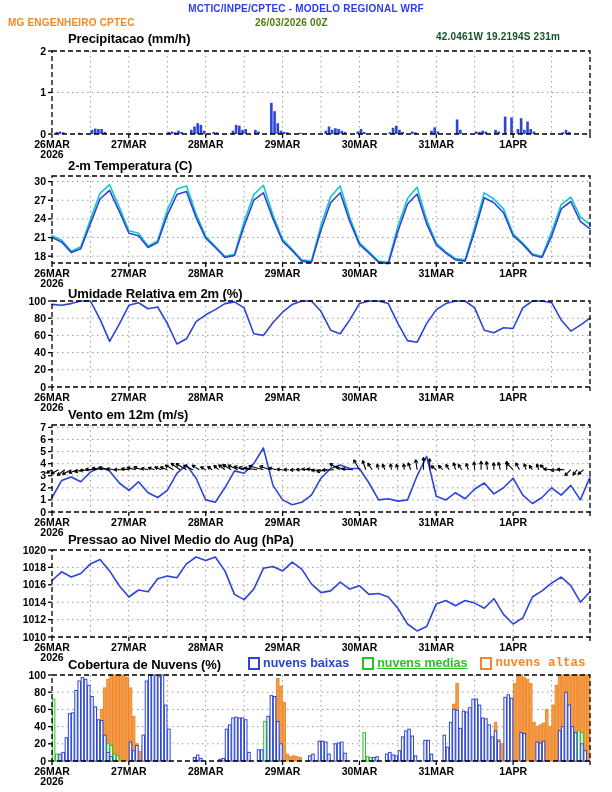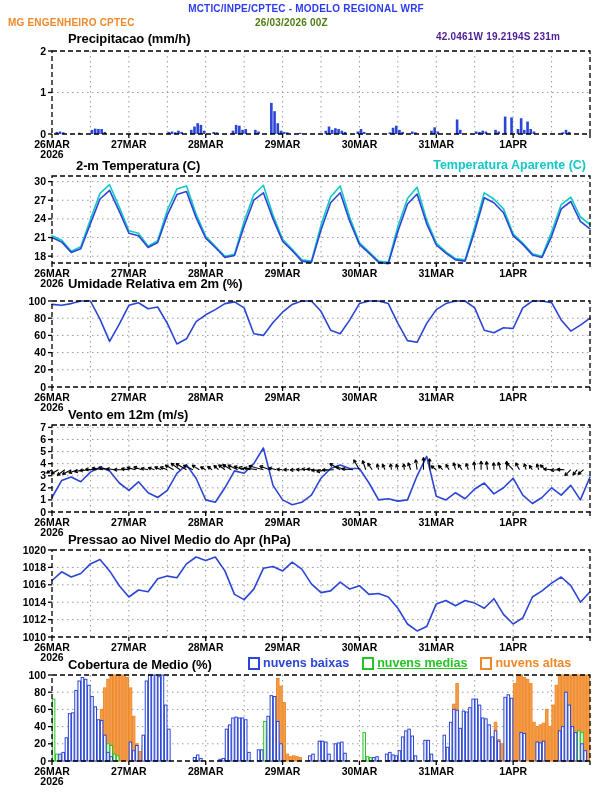--- a/index.html
+++ b/index.html
@@ -19,42 +19,41 @@
   svg text{font-family:"Liberation Sans", sans-serif;font-weight:bold;}
 </style>
 </head>
 <body>
 
 <div class="page">
 
   <div class="hline model-title" style="color: rgb(43, 60, 240);">MCTIC/INPE/CPTEC - MODELO REGIONAL WRF</div>
   <div class="hline station" style="color: rgb(240, 136, 40);">MG ENGENHEIRO CPTEC</div>
   <div class="hline run-date" style="color: #4d7c0f;">26/03/2026 00Z</div>
-  <div class="hline coords" style="color: #4c1d95;">42.0461W 19.2194S 231m</div>
+  <div class="hline coords" style="color: #14532d;">42.0461W 19.2194S 231m</div>
 
   <div class="ptitle" style="top:31px;left:68px;">Precipitacao (mm/h)</div>
-  <div class="ptitle" style="top:158px;left:68px;margin-left:8px;">2-m Temperatura (C)</div>
-  <div class="legend-right" id="temp-legend" style="top: 158px; left: 0px; width: 586px; text-align: right; color: rgb(18, 200, 200);">Temperatura Aparente (C)</div>
-  <div class="ptitle" style="top:276px;left:68px;">Umidade Relativa em 2m (%)</div>
+  <div class="ptitle" style="top:158px;left:68px;">2-m Temperatura (C)</div>
+  <div class="ptitle" style="top:286px;left:68px;">Umidade Relativa em 2m (%)</div>
   <div class="ptitle" style="top:407px;left:68px;">Vento em 12m (m/s)</div>
-  <div class="ptitle" style="top:532px;left:68px;">Pressao ao Nivel Medio do Apr (hPa)</div>
-  <div class="ptitle" style="top:657px;left:68px;">Cobertura de Medio (%)</div>
+  <div class="ptitle" style="top:532px;left:68px;">Pressao ao Nivel Medio do Aug (hPa)</div>
+  <div class="ptitle" style="top:657px;left:68px;">Cobertura de Nuvens (%)</div>
 
   <div class="cloud-legend" style="top:656px;left:248px;">
     <span class="cl-item">
       <span class="cl-swatch" id="sw0" style="border-color: rgb(43, 69, 214);"></span>
       <span id="lg0" style="color: rgb(43, 69, 214);">nuvens baixas</span>
     </span>
     <span class="cl-item">
       <span class="cl-swatch" id="sw1" style="border-color: rgb(37, 196, 37);"></span>
       <span id="lg1" style="color: rgb(37, 196, 37); text-decoration: underline;">nuvens medias</span>
     </span>
     <span class="cl-item">
       <span class="cl-swatch" id="sw2" style="border-color: rgb(240, 136, 40);"></span>
-      <span id="lg2" style="color: rgb(240, 136, 40);">nuvens altas</span>
+      <span id="lg2" style="color: rgb(240, 136, 40); font-family: Liberation Mono, monospace;">nuvens altas</span>
     </span>
   </div>
 
   <svg id="plots" width="612" height="792" viewBox="0 0 612 792">
       <g>
         <line x1="90.42857142857142" y1="51" x2="90.42857142857142" y2="134" stroke="#9a9a9a" stroke-width="1" stroke-dasharray="1.5 3.5"></line>
         <line x1="128.85714285714283" y1="51" x2="128.85714285714283" y2="134" stroke="#9a9a9a" stroke-width="1" stroke-dasharray="1.5 3.5"></line>
         <line x1="167.28571428571428" y1="51" x2="167.28571428571428" y2="134" stroke="#9a9a9a" stroke-width="1" stroke-dasharray="1.5 3.5"></line>
         <line x1="205.7142857142857" y1="51" x2="205.7142857142857" y2="134" stroke="#9a9a9a" stroke-width="1" stroke-dasharray="1.5 3.5"></line>
         <line x1="244.14285714285714" y1="51" x2="244.14285714285714" y2="134" stroke="#9a9a9a" stroke-width="1" stroke-dasharray="1.5 3.5"></line>

